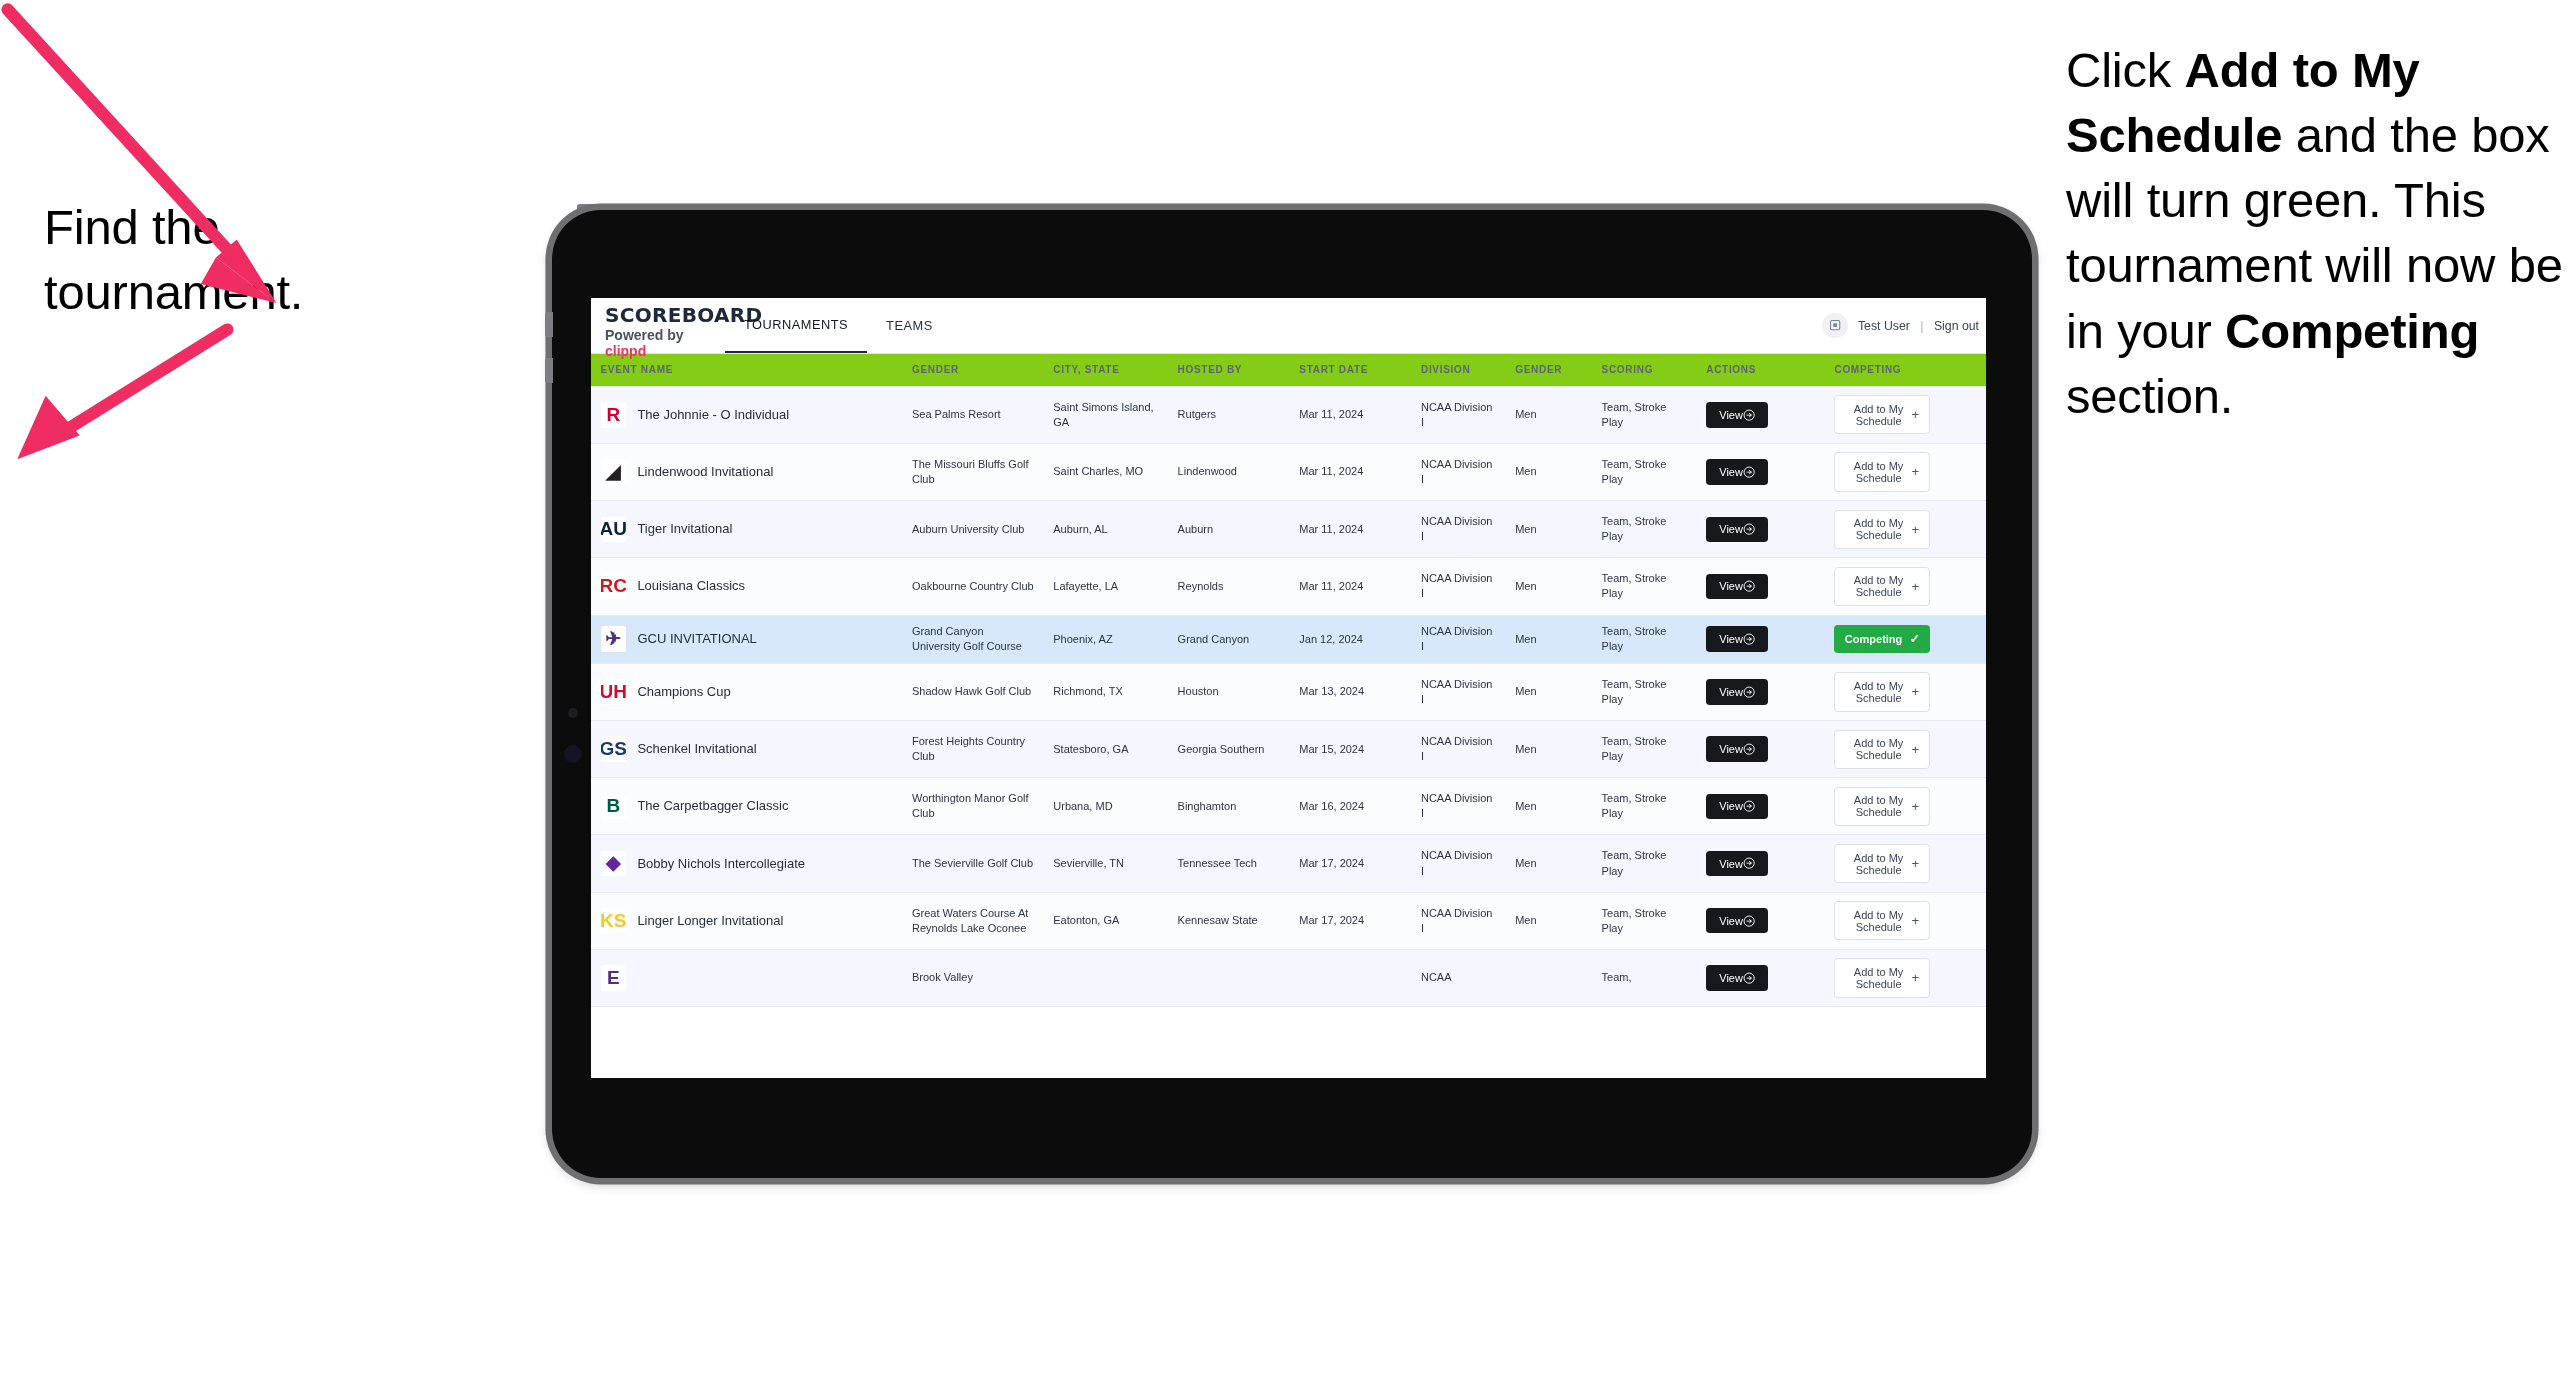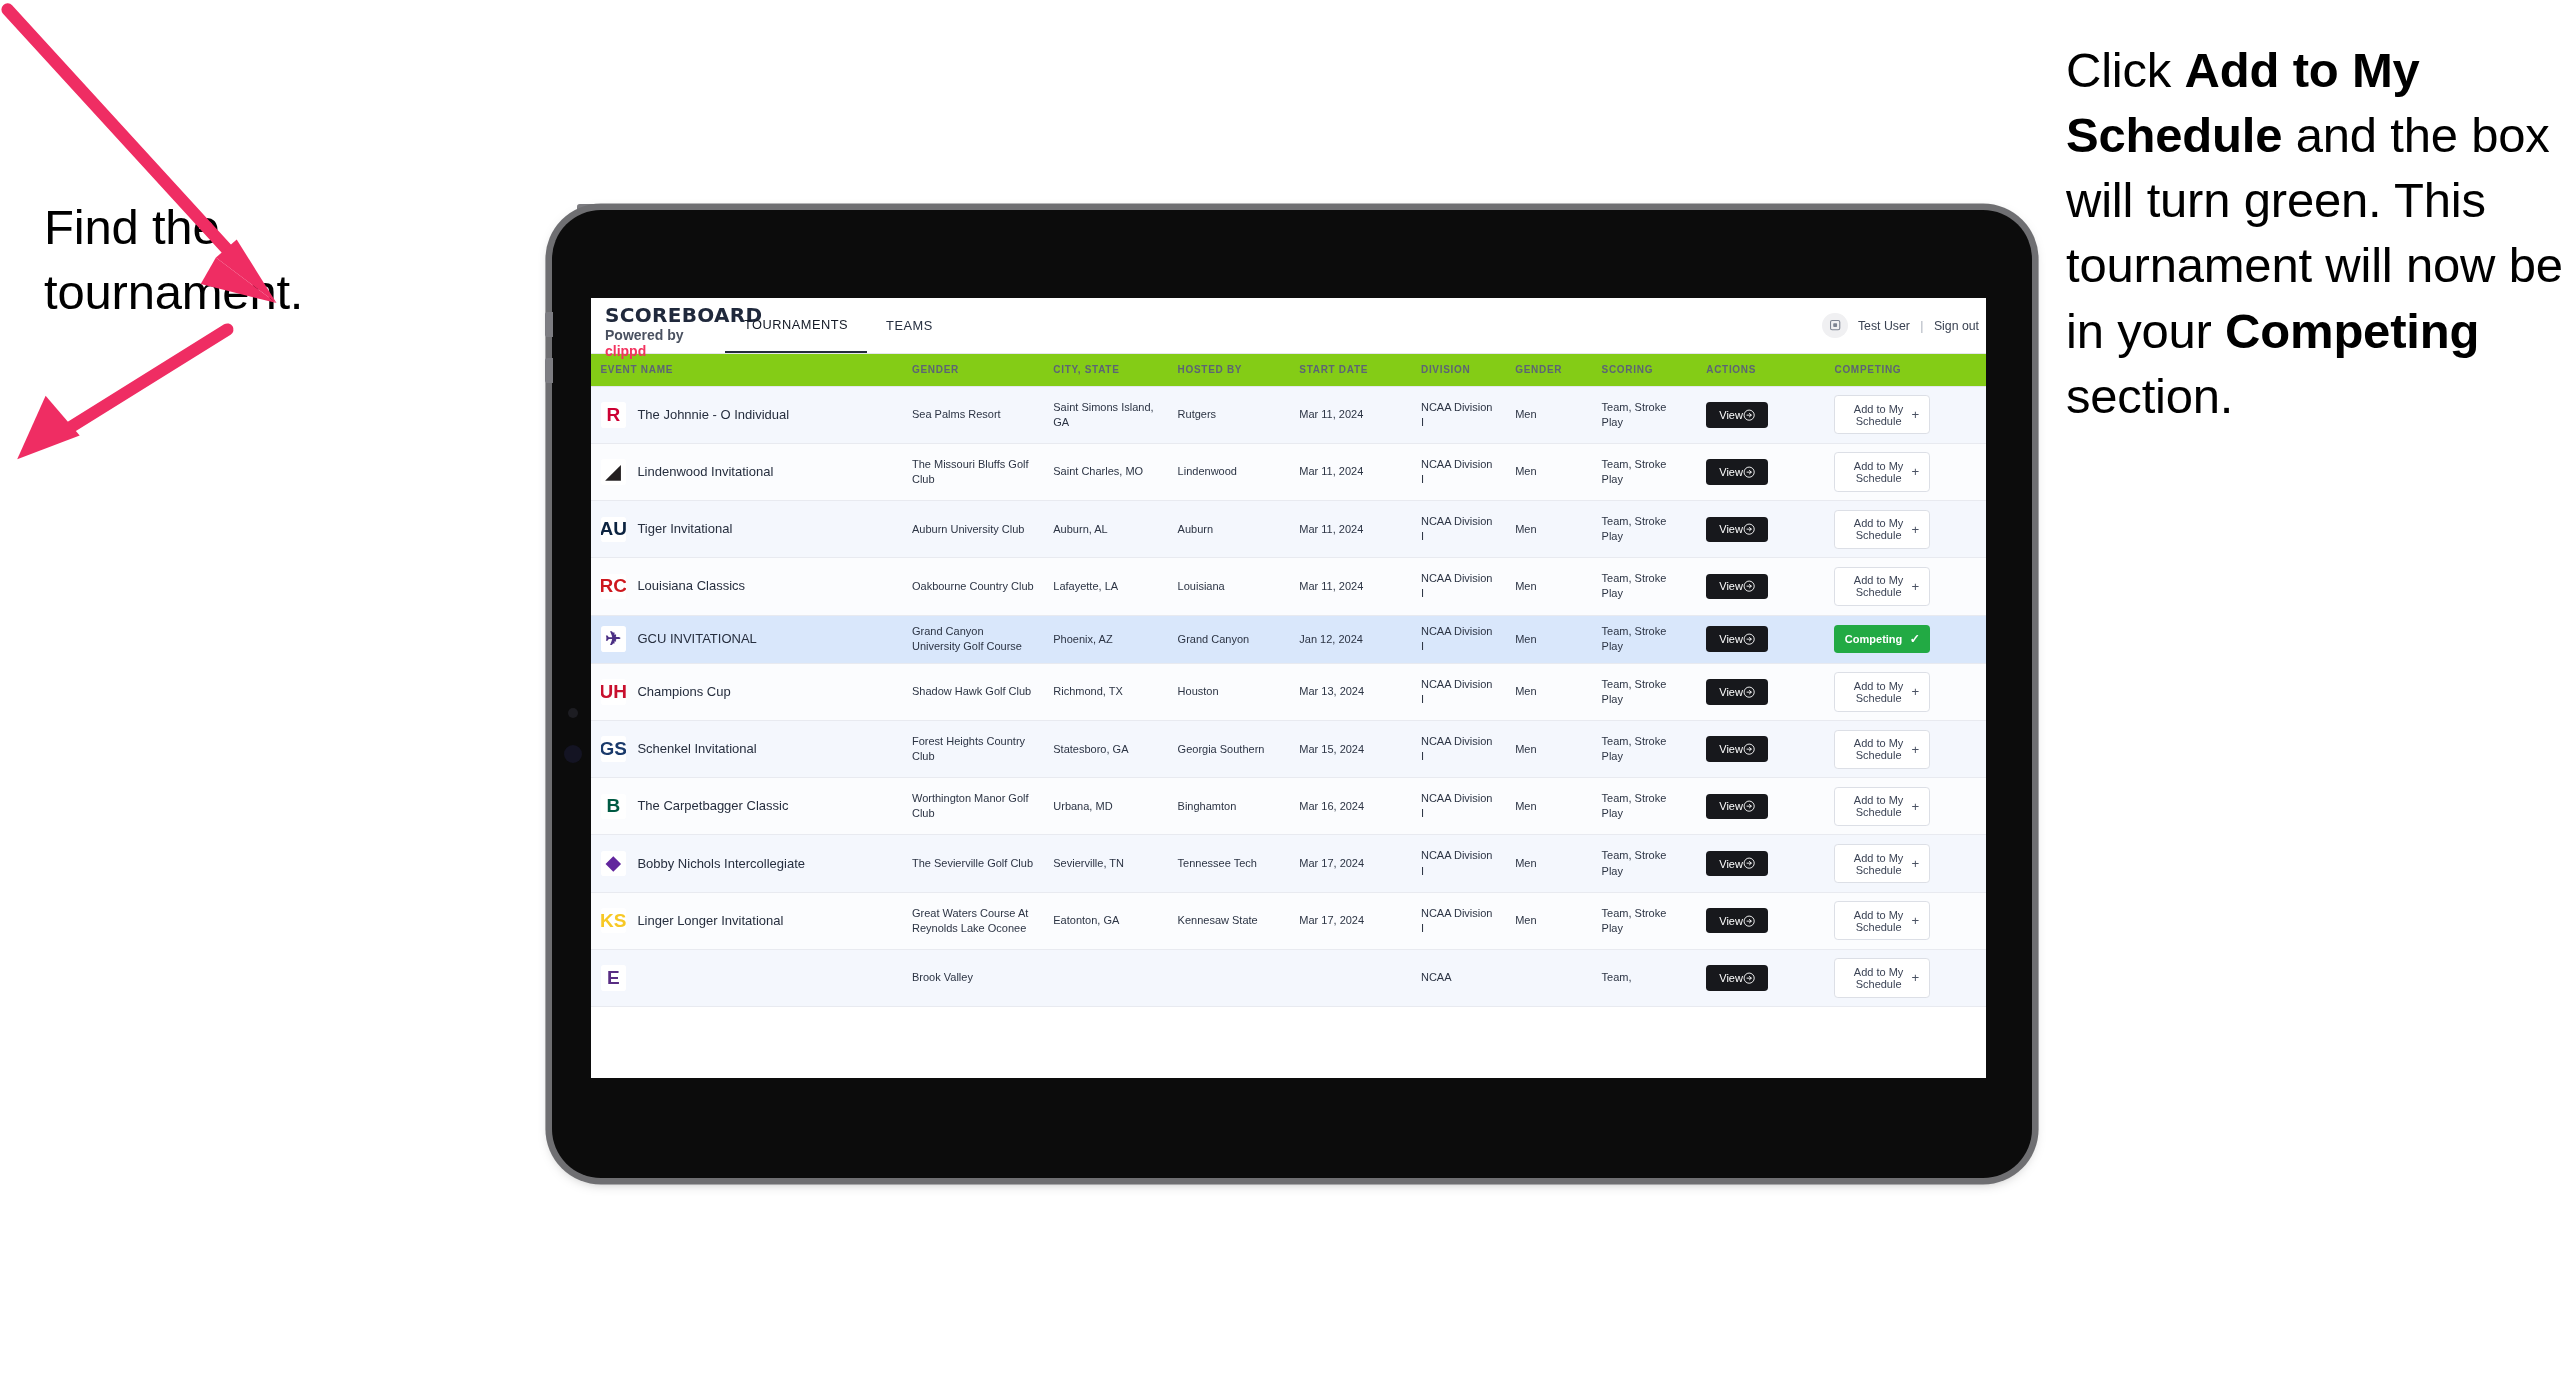--- a/index.html
+++ b/index.html
@@ -400,21 +400,21 @@
         </tr>
         <tr class="row-odd">
           <td class="c-event">
             <div class="evcell">
               <span class="logo" style="color:#ce181e;background:#ffffff">RC</span>
               <span class="evname">Louisiana Classics</span>
             </div>
           </td>
           <td class="c-venue">Oakbourne Country Club</td>
           <td class="c-city">Lafayette, LA</td>
-          <td class="c-host">Louisiana</td>
+          <td class="c-host">Reynolds</td>
           <td class="c-date">Mar 11, 2024</td>
           <td class="c-div">NCAA Division I</td>
           <td class="c-gender">Men</td>
           <td class="c-score">Team, Stroke Play</td>
           <td class="c-act"><button class="btn-view">
               <span>View</span>
               <svg class="arrowcirc" width="12.3" height="12.3" viewBox="0 0 16 16">
                 <circle cx="8" cy="8" r="6.6" fill="none" stroke="#ffffff" stroke-width="1.2"></circle>
                 <path d="M5.2 8h5.4M8.4 5.8L10.8 8 8.4 10.2" fill="none" stroke="#ffffff" stroke-width="1.2" stroke-linecap="round" stroke-linejoin="round"></path>
               </svg>

